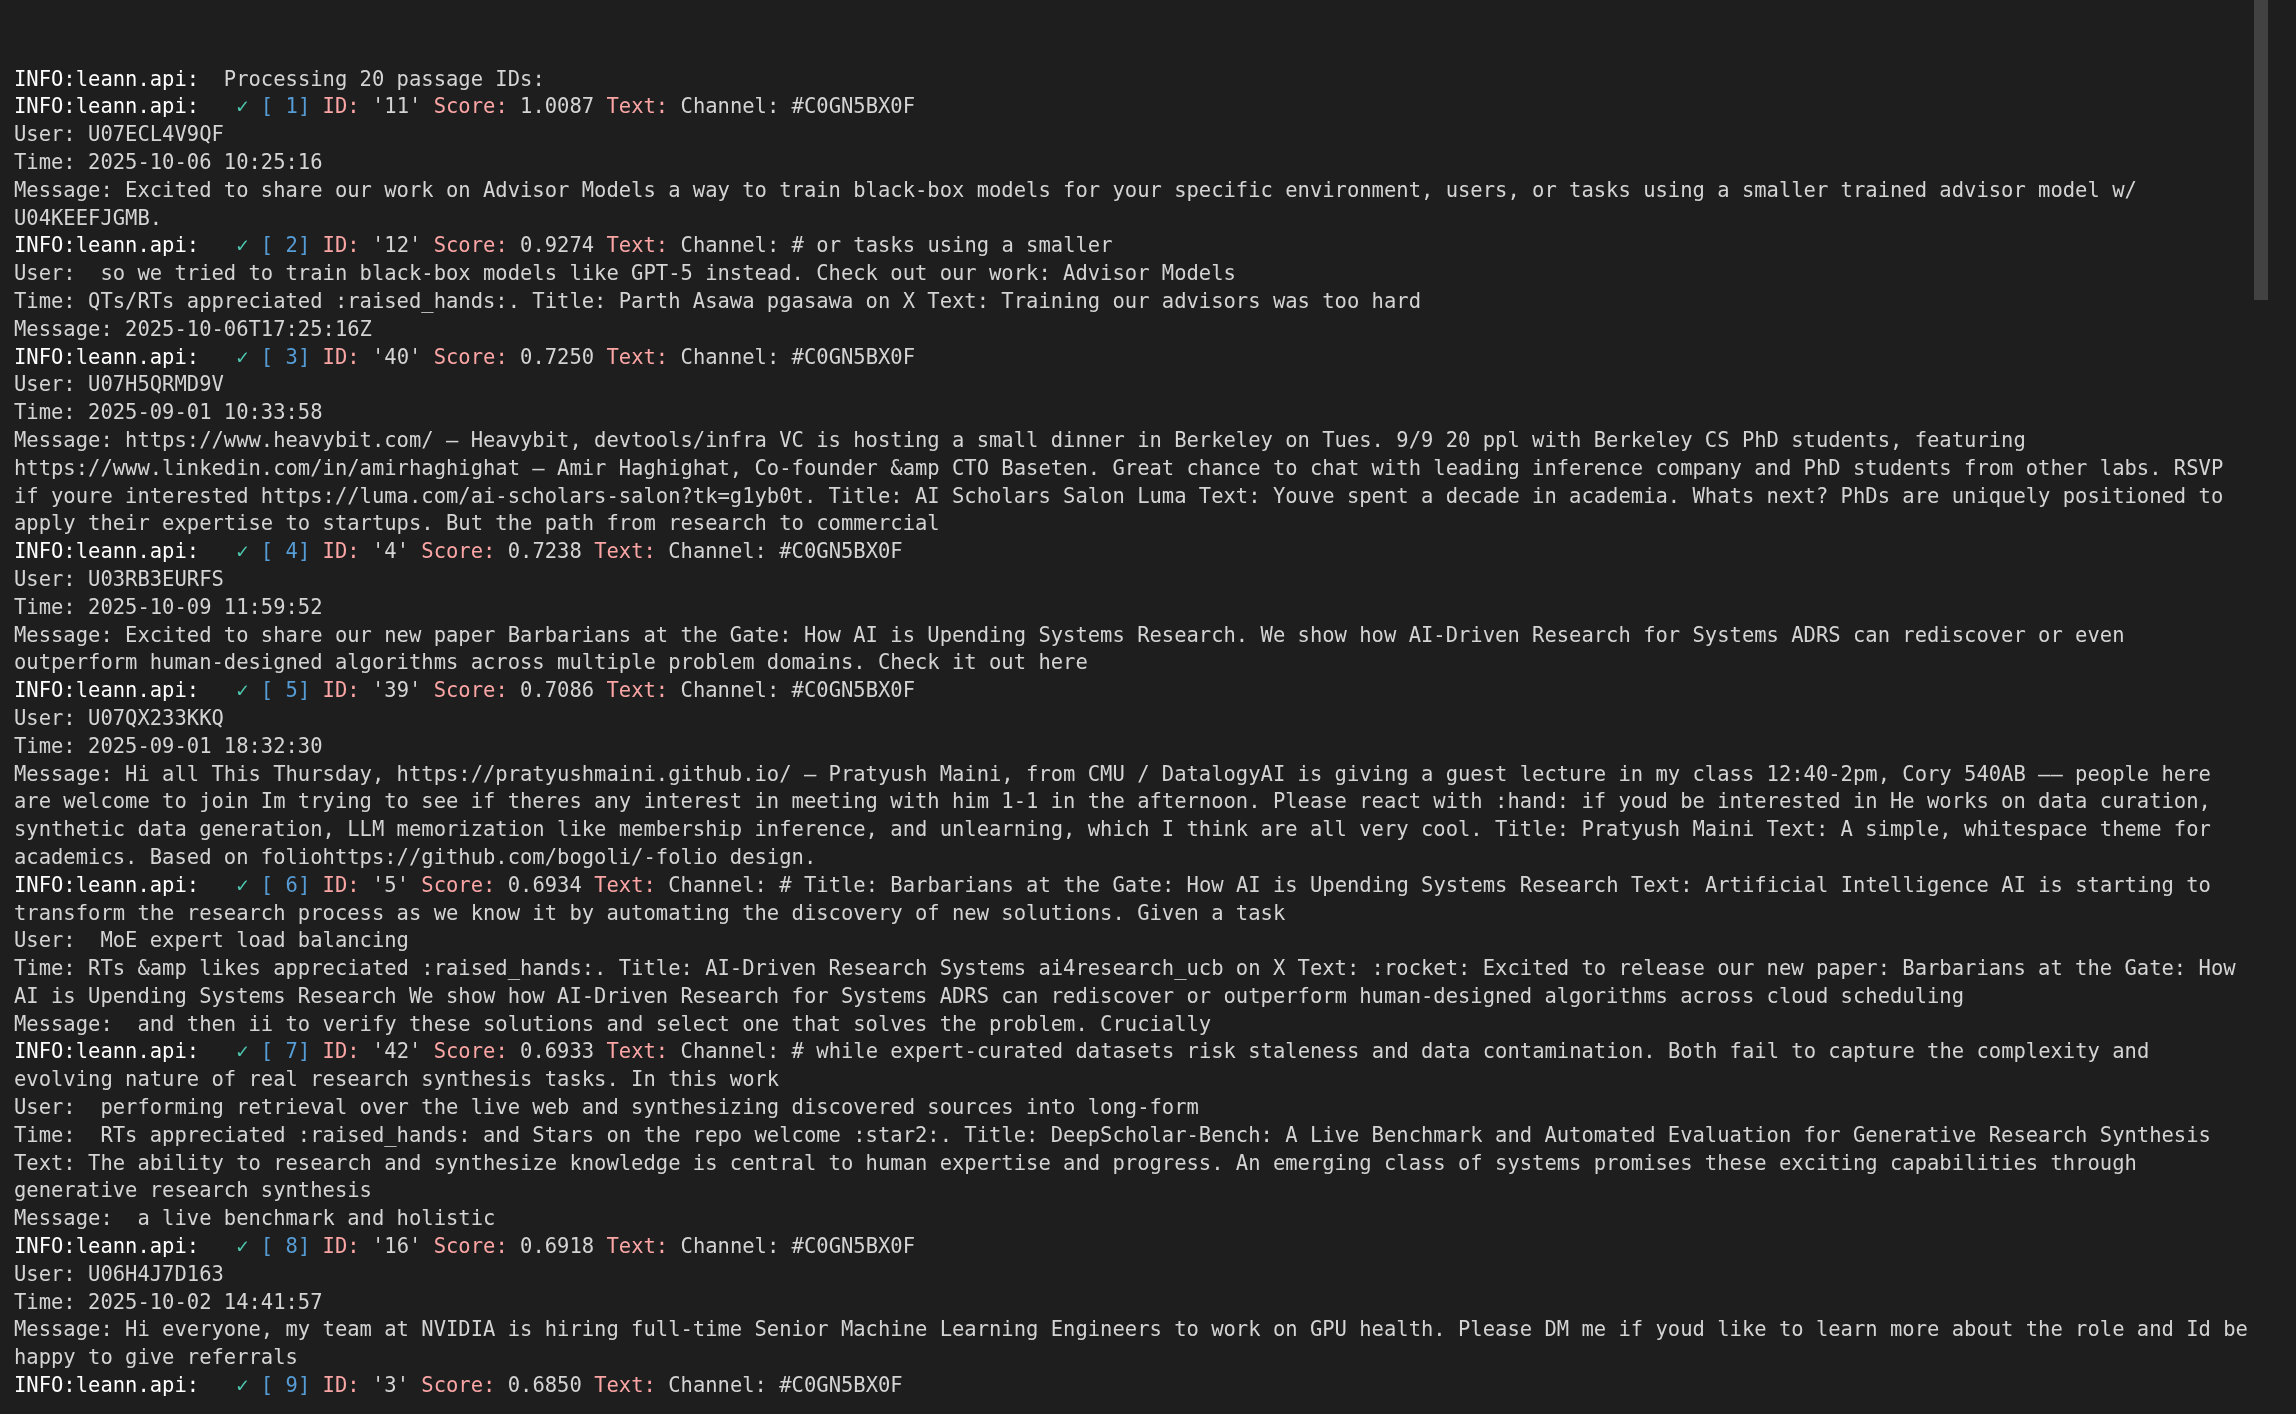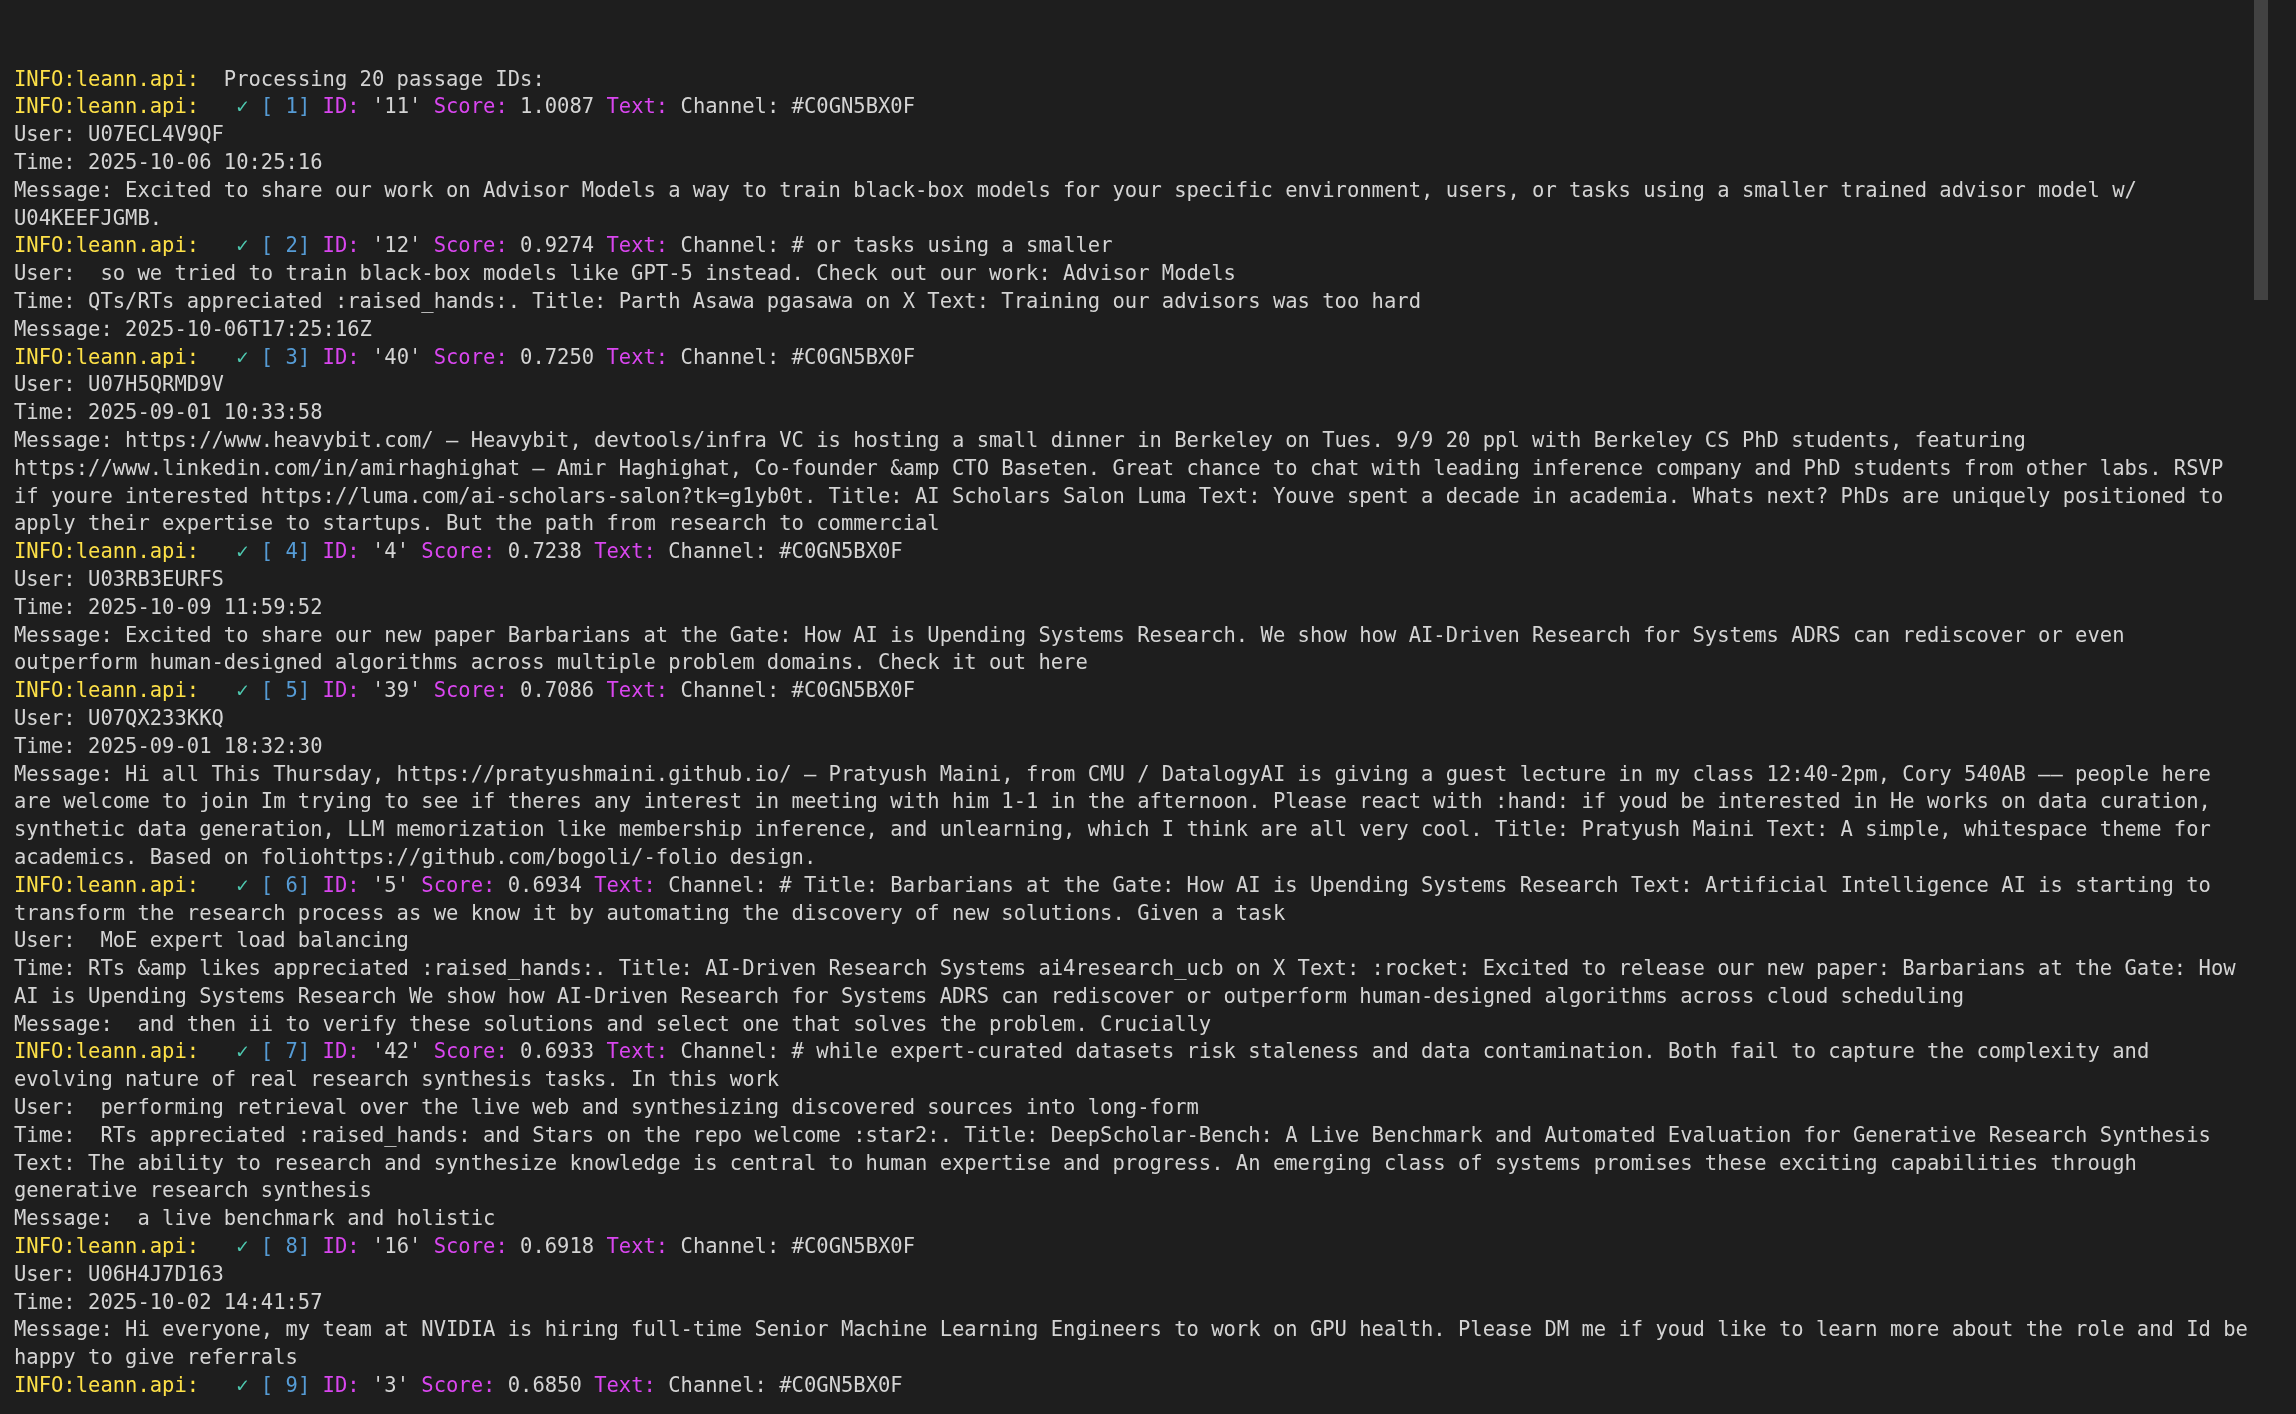--- a/index.html
+++ b/index.html
@@ -23,24 +23,24 @@
     box-sizing: border-box;
     white-space: pre-wrap;
     word-break: break-word;
     overflow: hidden;
     position: relative;
   }
   .line {
     white-space: pre-wrap;
     word-break: break-word;
   }
-  .tok-info    { color: #fde047; }
+  .tok-info    { color: #ffffff; }
   .tok-check   { color: #4ec9b0; }
   .tok-idx     { color: #569cd6; }
-  .tok-key     { color: #d946ef; }
+  .tok-key     { color: #fca5a5; }
   .tok-plain   { color: #d4d4d4; }
   .scrollbar-track {
     position: absolute;
     top: 0;
     right: 0;
     width: 14px;
     height: 100%;
     background: #1e1e1e;
   }
   .scrollbar-thumb {

